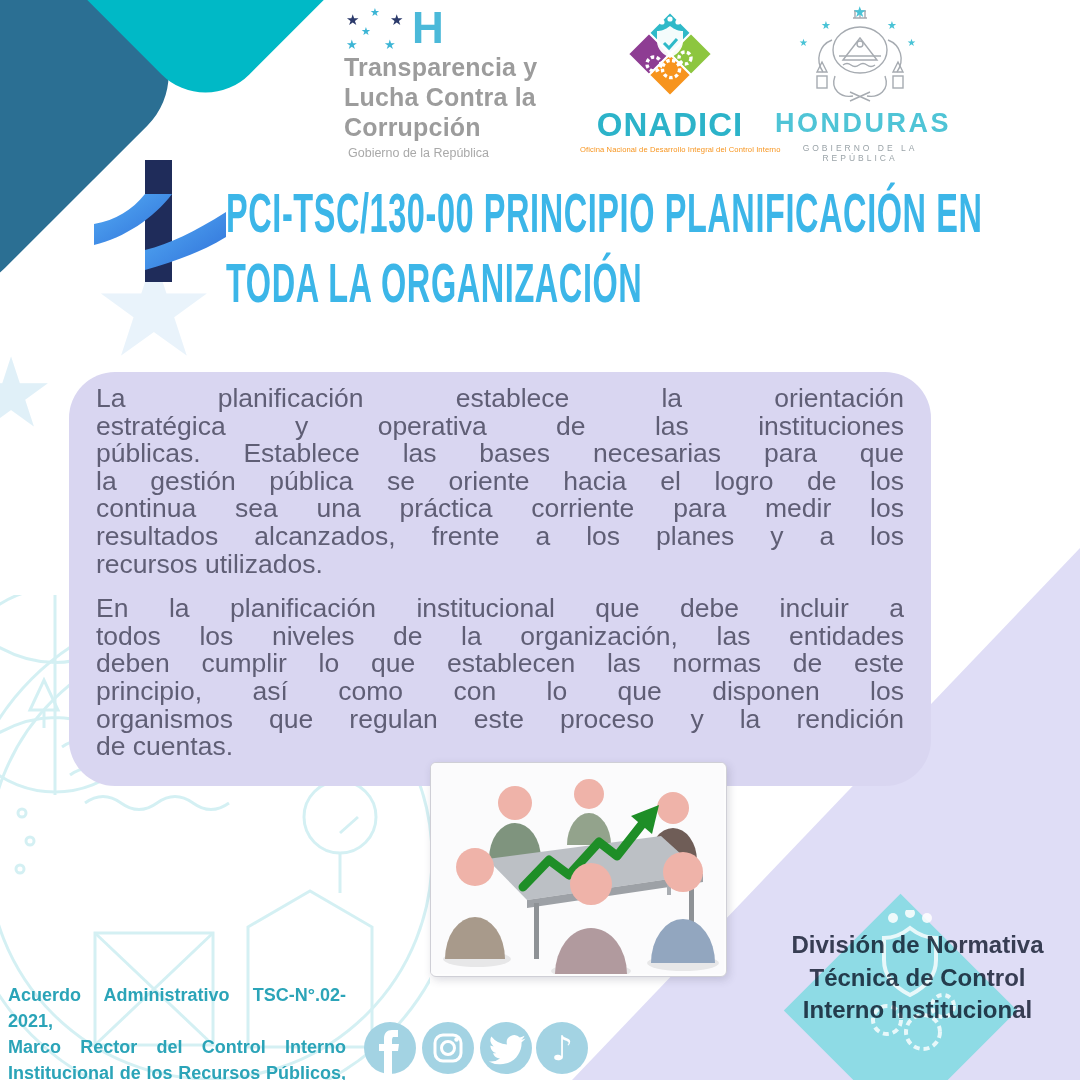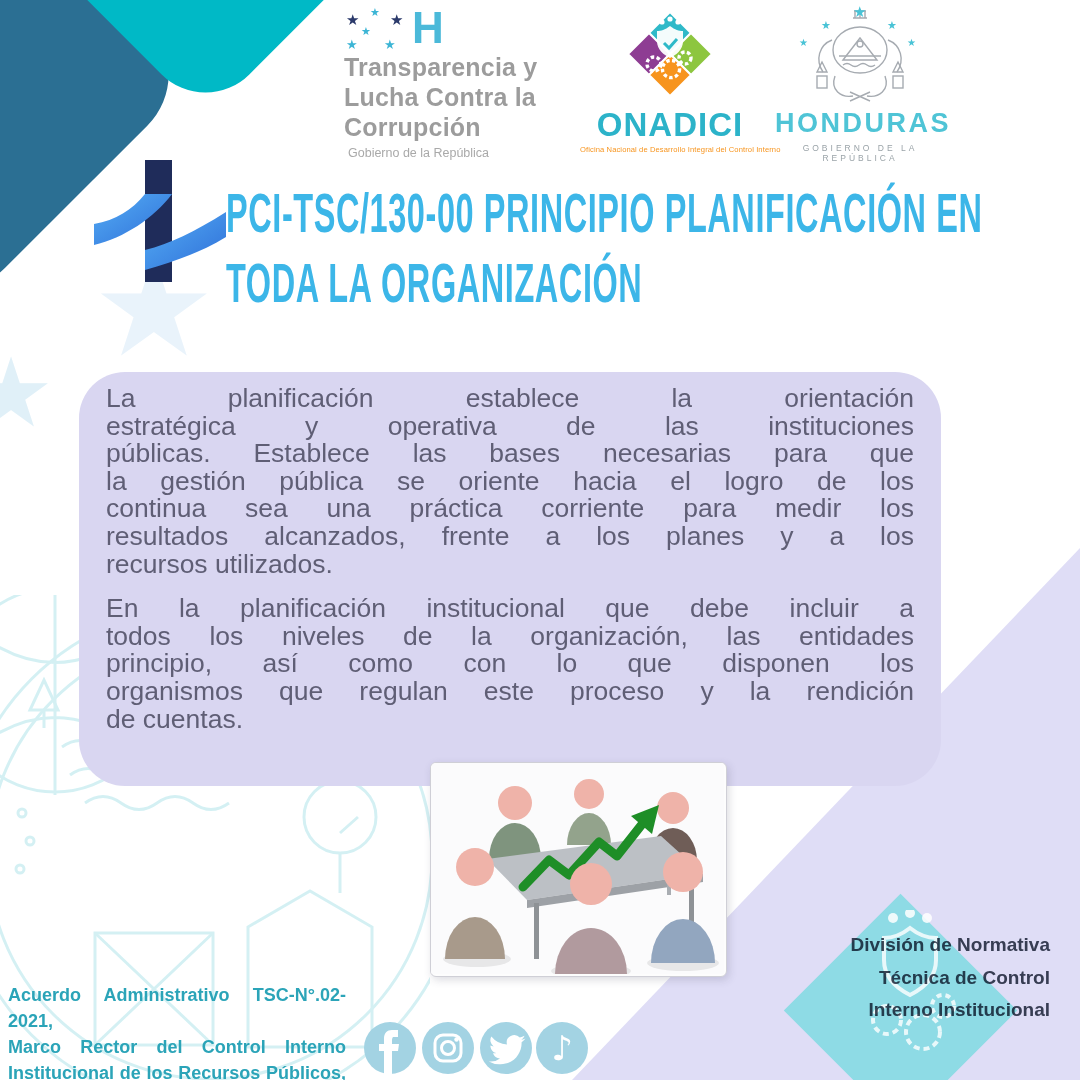--- a/index.html
+++ b/index.html
@@ -30,40 +30,40 @@
   .hn-name{font-size:27px;font-weight:bold;color:#4fc4d6;letter-spacing:2.5px;margin-top:2px;text-align:right;}
   .hn-sub{font-size:8.5px;color:#9aa3a8;letter-spacing:3px;margin-top:4px;}
   .hn-star{position:absolute;color:#49c3d6;line-height:1;}
 
   
   .title{left:226px;top:178px;z-index:3;color:#3cb6e8;font-weight:bold;}
   .title .tl{display:block;font-size:56px;line-height:70px;transform:scaleX(.58);
              transform-origin:left center;white-space:nowrap;letter-spacing:1px;}
 
   
-  .bodybox{left:79px;top:372px;width:862px;height:414px;background:#d9d6f1;border-radius:46px;
+  .bodybox{left:69px;top:372px;width:862px;height:414px;background:#d9d6f1;border-radius:46px;
            z-index:2;padding:6px;box-sizing:border-box;}
   .bodytext{position:absolute;left:27px;right:27px;top:13px;color:#5f5e75;font-size:26.5px;}
   .jline{text-align:justify;text-align-last:justify;line-height:27.6px;white-space:normal;}
   .jline.last{text-align-last:left;}
   .pgap{height:17px;}
 
   
   .wedge{left:0;top:0;width:1080px;height:1080px;z-index:1;
          clip-path:polygon(1080px 548px,1080px 1080px,572px 1080px);background:#dfddf6;}
 
   
   .photo{left:430px;top:762px;width:295px;height:213px;background:#fdfdfd;border:1px solid #cfcfd6;
          border-radius:6px;z-index:3;box-shadow:2px 3px 8px rgba(60,60,90,.18);overflow:hidden;}
 
   
   .division-diamond{width:165px;height:165px;background:#8edbe5;transform:rotate(45deg);
                     left:818px;top:928px;z-index:2;}
-  .division{left:785px;top:929px;width:265px;text-align:right;z-index:3;
-            font-weight:bold;font-size:19px;line-height:32.5px;color:#3f4656;mix-blend-mode:multiply;}
+  .division{left:785px;top:929px;width:265px;text-align:center;z-index:3;
+            font-weight:bold;font-size:24px;line-height:32.5px;color:#3f4656;mix-blend-mode:multiply;}
 
   
   .acuerdo{left:8px;top:982px;width:338px;color:#2ba4b8;font-weight:bold;font-size:18px;z-index:3;}
   .acuerdo .jline{line-height:26px;}
 
   
   .soc{z-index:4;width:52px;height:52px;border-radius:50%;background:#a3d3e3;
        display:flex;align-items:center;justify-content:center;}
   .tiktok-glyph{font-family:"DejaVu Sans",sans-serif;color:#fff;font-size:34px;font-weight:bold;line-height:1;}
   .handle{left:558px;top:1027px;z-index:4;color:#ffffff;font-weight:bold;font-size:31px;letter-spacing:1px;}
@@ -192,20 +192,21 @@
       <div class="jline">La planificación establece la orientación</div>
       <div class="jline">estratégica y operativa de las instituciones</div>
       <div class="jline">públicas. Establece las bases necesarias para que</div>
       <div class="jline">la gestión pública se oriente hacia el logro de los</div>
       <div class="jline">continua sea una práctica corriente para medir los</div>
       <div class="jline">resultados alcanzados, frente a los planes y a los</div>
       <div class="jline last">recursos utilizados.</div>
       <div class="pgap"></div>
       <div class="jline">En la planificación institucional que debe incluir a</div>
       <div class="jline">todos los niveles de la organización, las entidades</div>
+      <div class="jline">deben cumplir lo que establecen las normas de este</div>
       <div class="jline">principio, así como con lo que disponen los</div>
       <div class="jline">organismos que regulan este proceso y la rendición</div>
       <div class="jline last">de cuentas.</div>
     </div>
   </div>
 
   <div class="abs photo">
     <svg width="293" height="211" viewBox="0 0 293 211">
       <rect x="0" y="0" width="293" height="211" fill="#fbfbfc"></rect>
 

